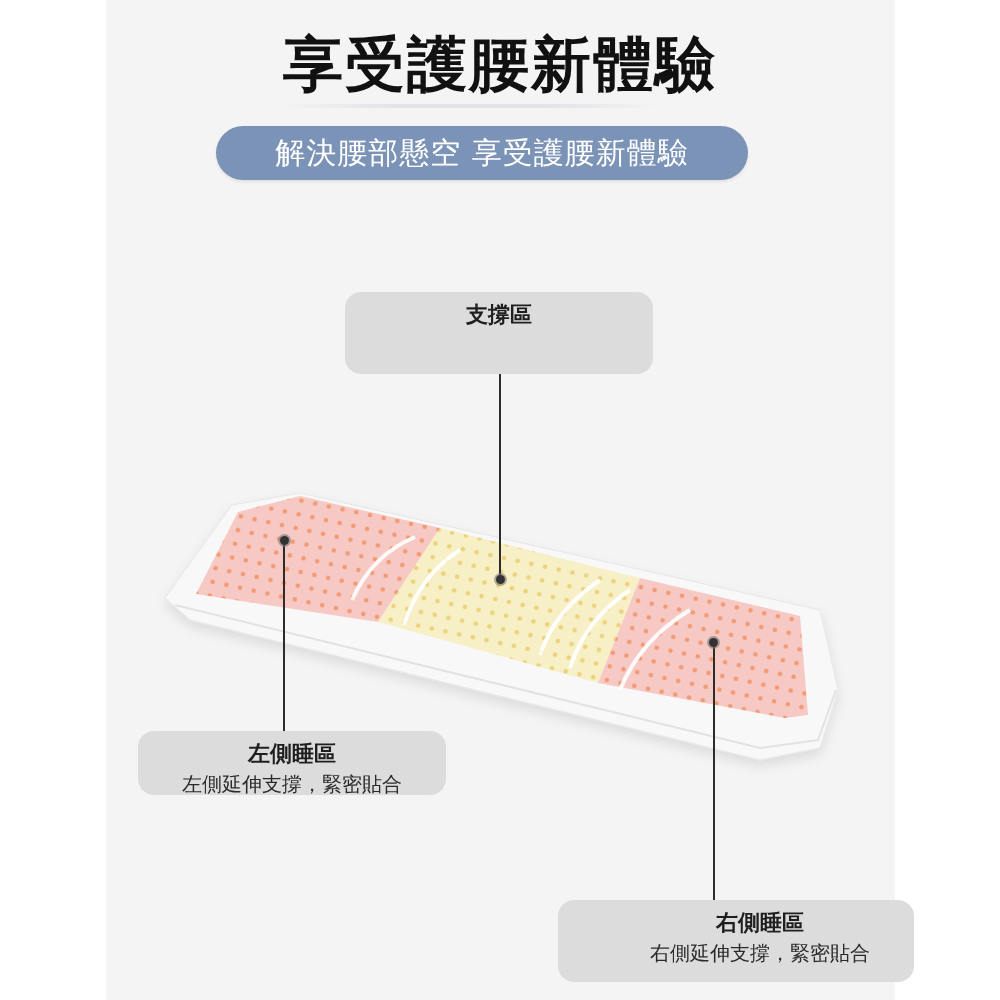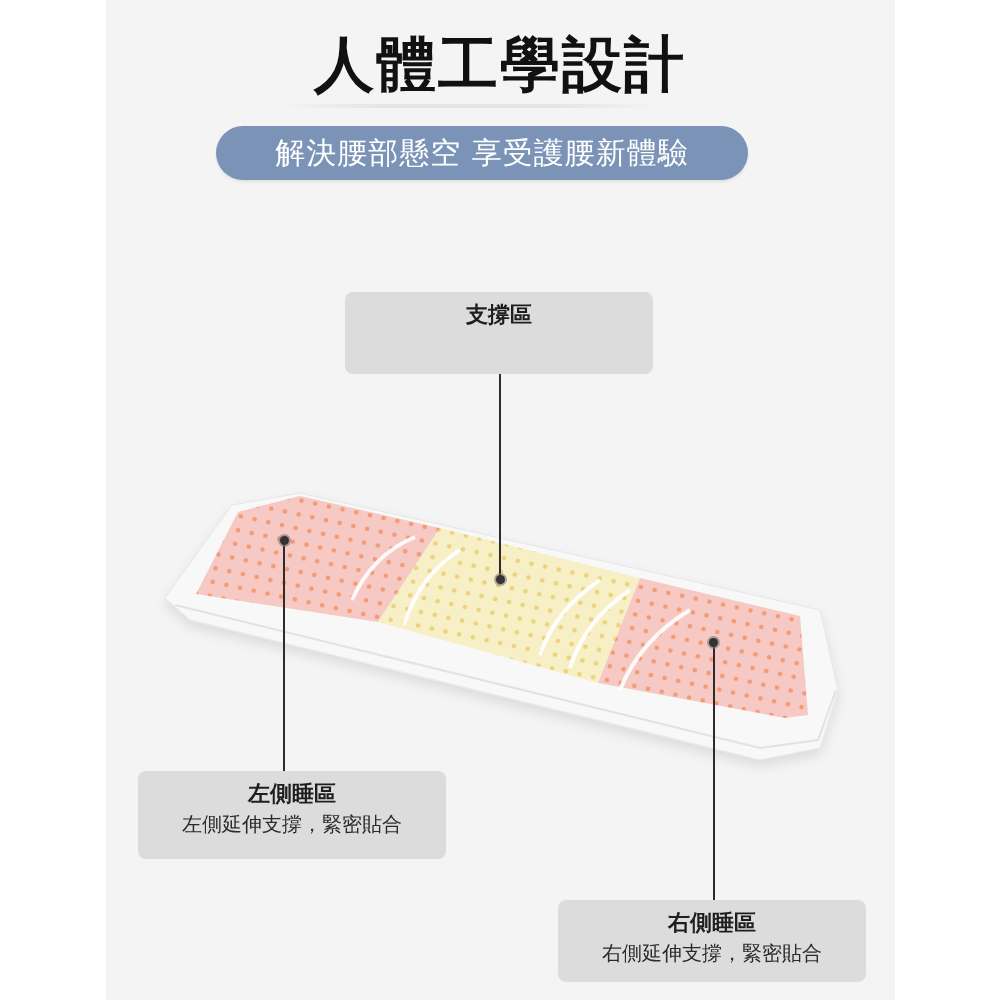--- a/index.html
+++ b/index.html
@@ -6,37 +6,37 @@
   body { width:1000px; height:1000px; background:#ffffff; position:relative; overflow:hidden;
          font-family:"DejaVu Sans", "Liberation Sans", sans-serif; }
   .panel { position:absolute; left:106px; top:0; width:789px; height:1000px; background:#f4f4f4; }
   .title { position:absolute; left:0; width:1000px; top:28px; text-align:center;
            font-size:60px; font-weight:bold; color:#111; letter-spacing:2px; line-height:72px; }
   .title-shadow { position:absolute; left:280px; top:104px; width:380px; height:4px;
            background:linear-gradient(90deg, rgba(230,230,234,0), #e3e3e8 30%, #e3e3e8 70%, rgba(230,230,234,0)); }
   .subtitle-pill { position:absolute; left:216px; top:126px; width:532px; height:54px; border-radius:27px;
            background:#7b93b6; box-shadow:0 2px 3px rgba(0,0,0,0.08);
            color:#fff; font-size:30px; line-height:54px; text-align:center; letter-spacing:1px; }
-  .callout { position:absolute; background:#dcdcdc; border-radius:8px; text-align:center; color:#1e1e1e; }
+  .callout { position:absolute; background:#dcdcdc; border-radius:16px; text-align:center; color:#1e1e1e; }
   .callout .h { font-size:22px; font-weight:bold; line-height:30px; margin-top:8px; }
   .callout .d { font-size:20px; line-height:30px; color:#2a2a2a; }
   .c-top { left:345px; top:292px; width:308px; height:82px; }
-  .c-left { left:138px; top:771px; width:308px; height:88px; }
-  .c-right { left:558px; top:900px; width:308px; height:82px; }
+  .c-left { left:138px; top:731px; width:308px; height:64px; }
+  .c-right { left:558px; top:900px; width:308px; height:82px;padding-left:48px; }
   .leader { position:absolute; width:2px; background:#2c2c2c; }
   .dot { position:absolute; width:9px; height:9px; border-radius:50%; background:#333;
          box-shadow:0 0 0 2px rgba(120,120,120,0.6); }
   svg.pillow { position:absolute; left:0; top:0; }
 </style>
 </head>
 <body>
 
 <div class="panel"></div>
 
-<div class="title">人體工學設計</div>
+<div class="title">享受護腰新體驗</div>
 <div class="title-shadow"></div>
 <div class="subtitle-pill">解決腰部懸空 享受護腰新體驗</div>
 
 <svg class="pillow" width="1000" height="1000">
   <defs>
     <pattern id="dotsPink" width="14" height="14" patternUnits="userSpaceOnUse" patternTransform="rotate(12)">
       <rect width="14" height="14" fill="#f6c9c4"></rect>
       <circle cx="7" cy="7" r="2.3" fill="#f29a74"></circle>
     </pattern>
     <pattern id="dotsYellow" width="14" height="14" patternUnits="userSpaceOnUse" patternTransform="rotate(12)">

